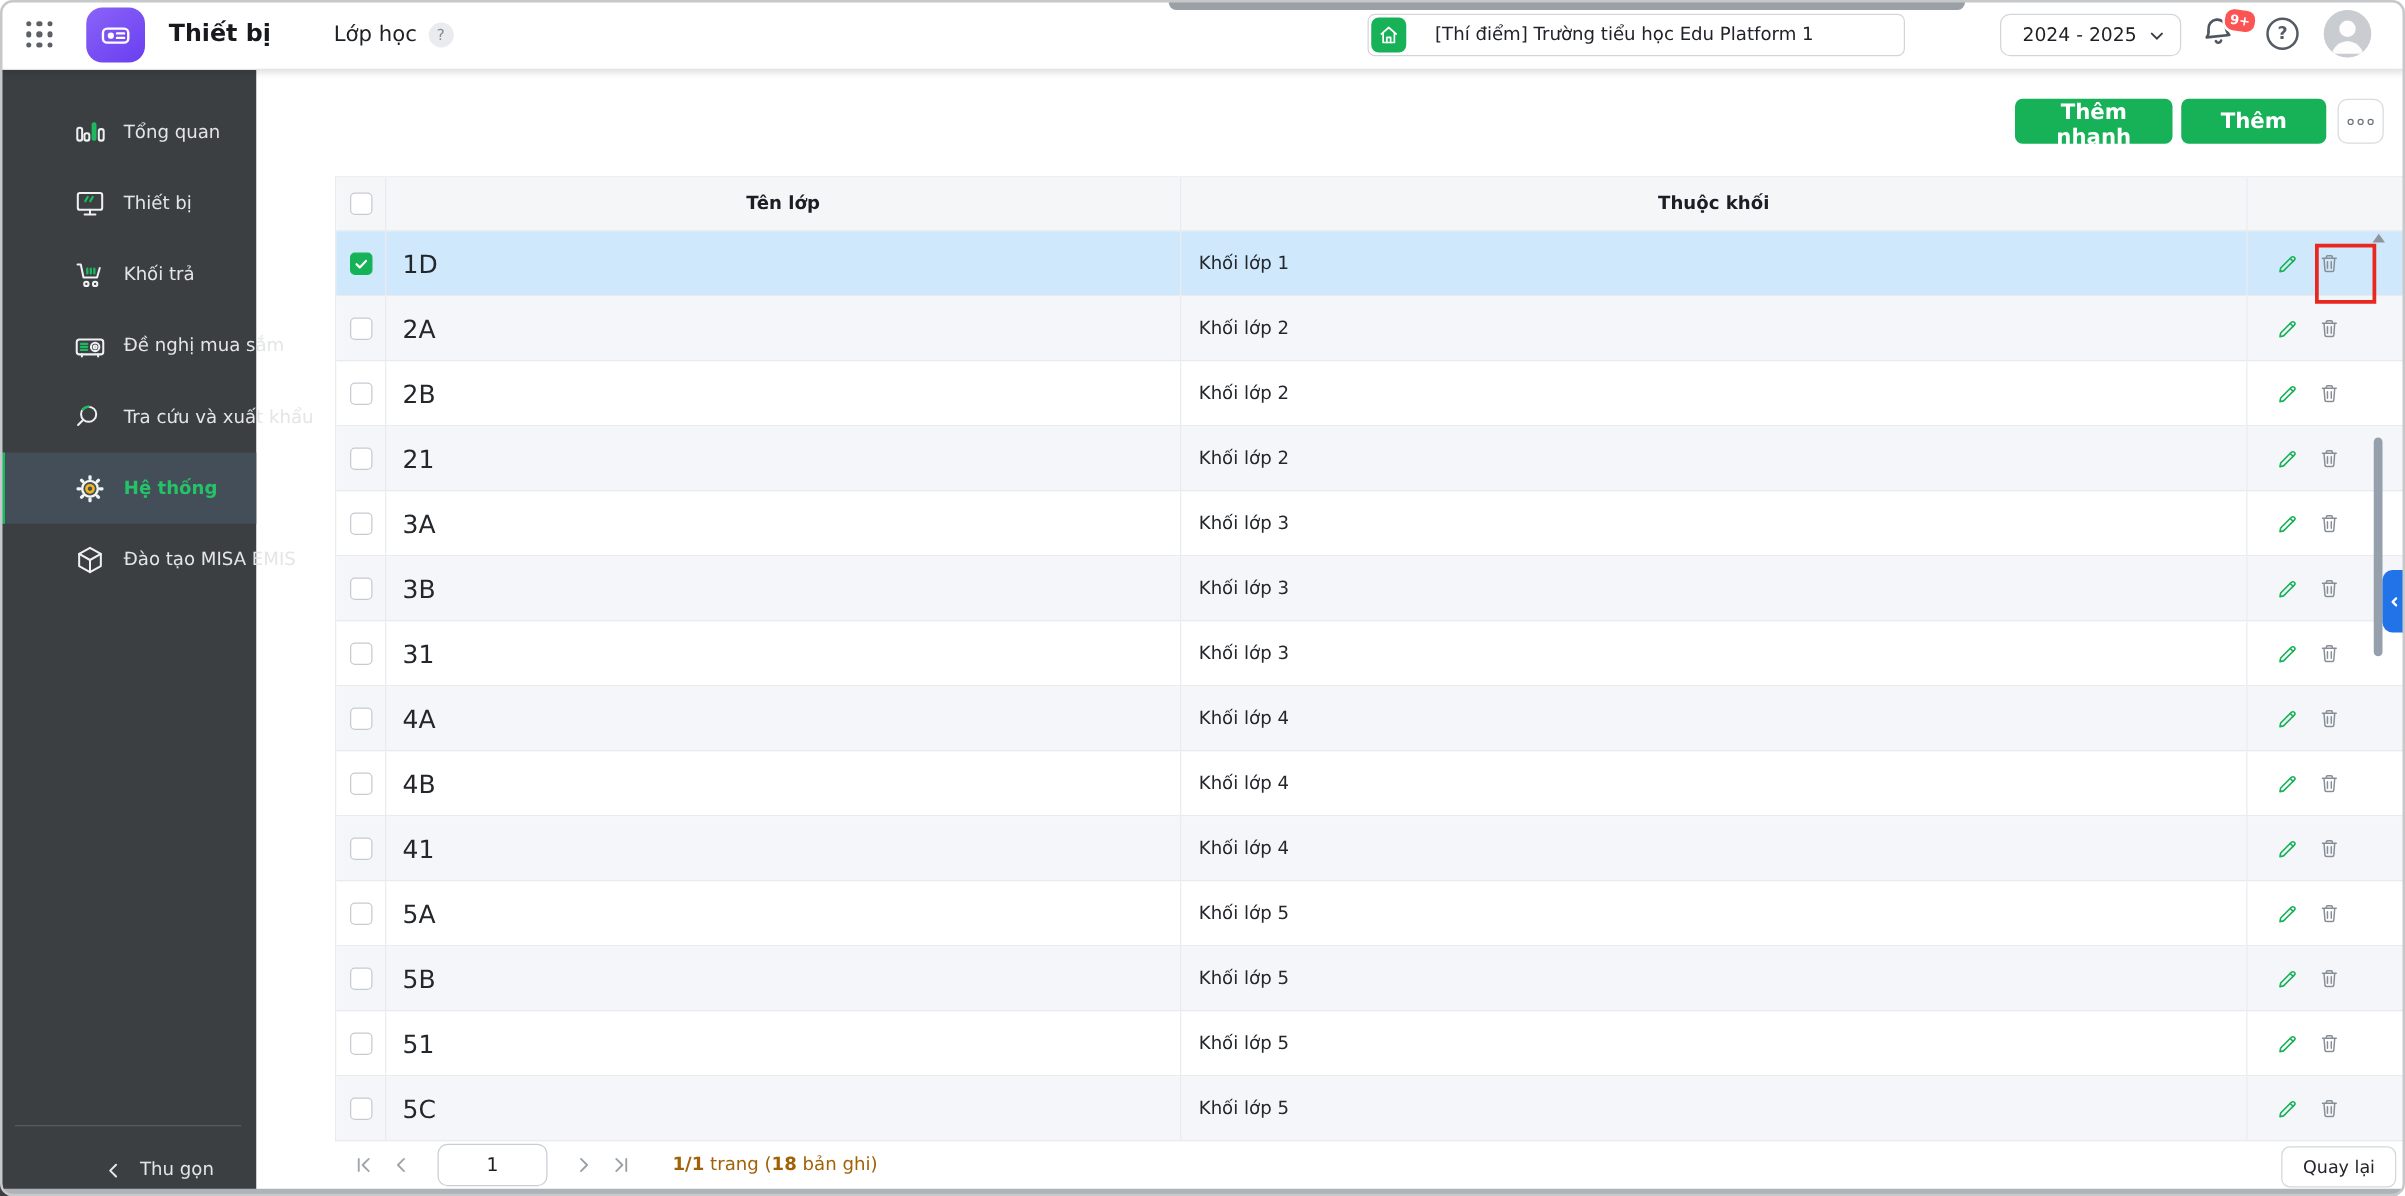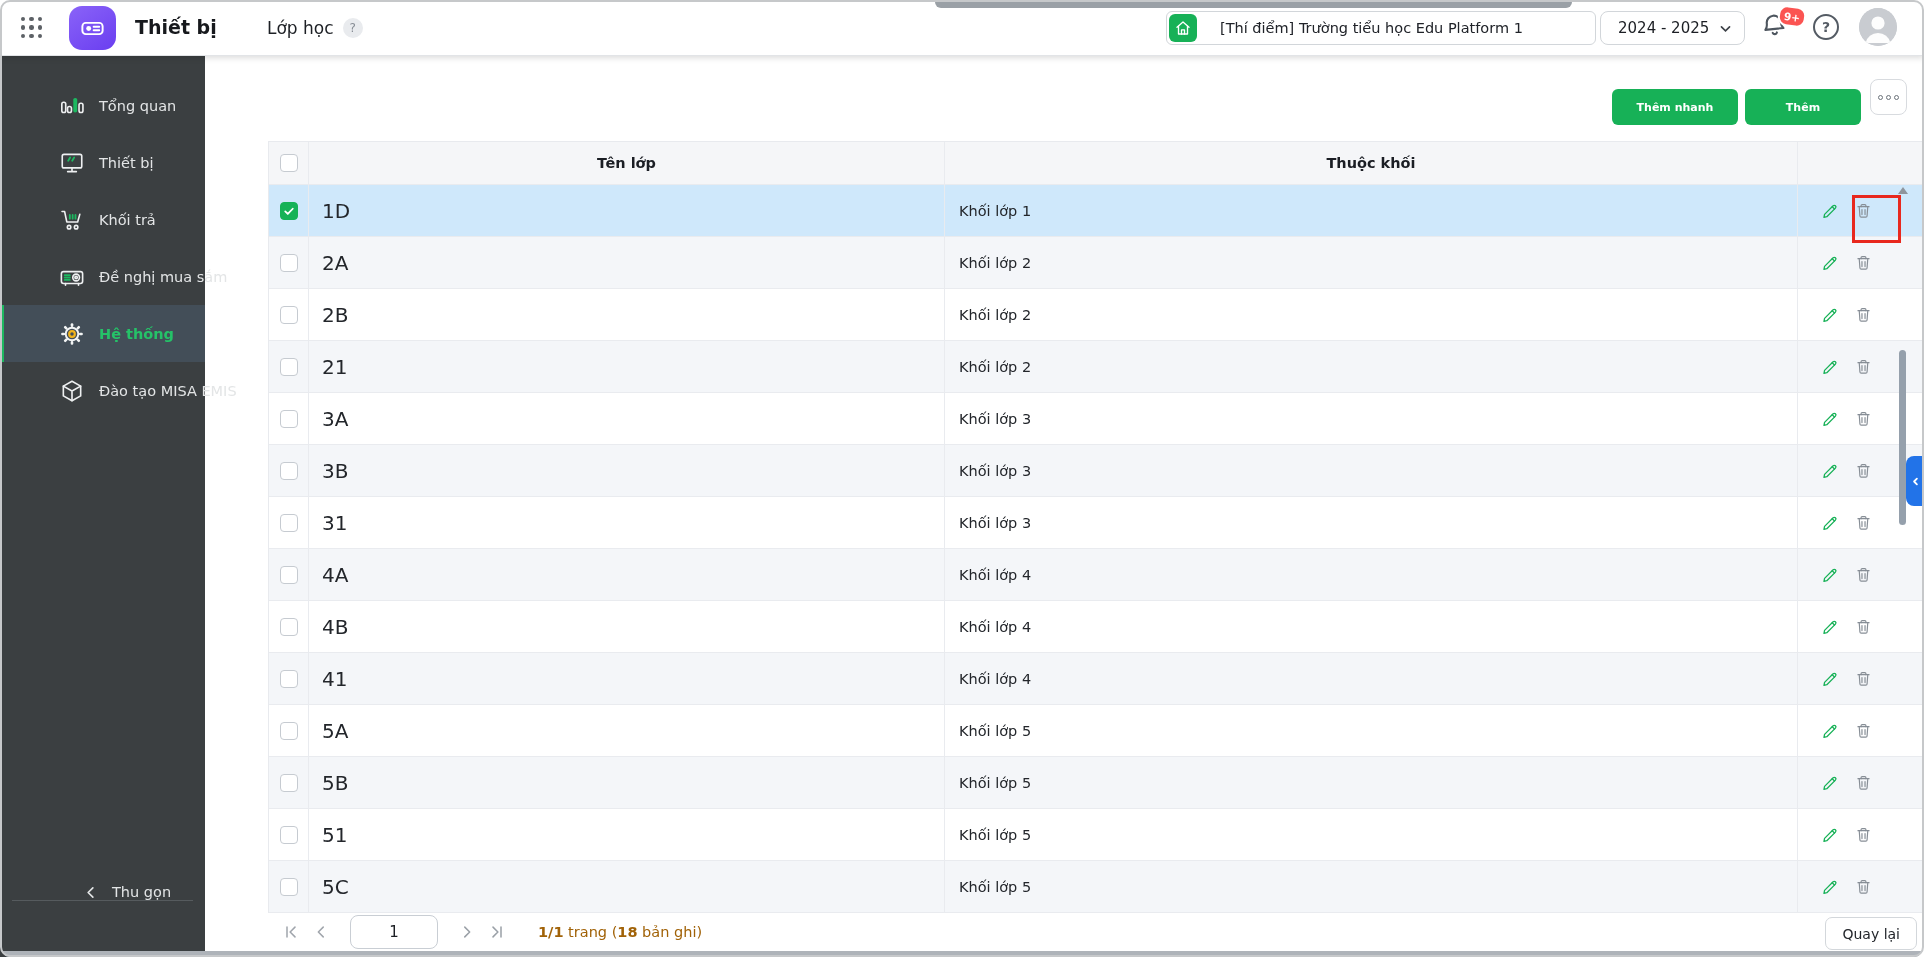--- a/index.html
+++ b/index.html
@@ -19,21 +19,21 @@
   .grid-icon{position:absolute;left:21px;top:17px;width:22px;height:22px;display:grid;
     grid-template-columns:repeat(3,1fr);grid-template-rows:repeat(3,1fr);gap:3px;cursor:pointer;}
   .grid-icon i{width:4.4px;height:4.4px;border-radius:50%;background:#5d6166;}
   .logo{position:absolute;left:69px;top:6px;width:47px;height:44px;border-radius:13px;
     background:linear-gradient(145deg,#8a63f8,#6a3ef0);display:flex;align-items:center;justify-content:center;}
   .app-title{position:absolute;left:135px;top:0;height:55px;line-height:55px;font-size:19px;font-weight:bold;color:#17191d;}
   .module-tab{position:absolute;left:267px;top:0;height:55px;display:flex;align-items:center;gap:9px;cursor:pointer;}
   .module-tab .tab-label{font-size:17px;color:#1d2025;}
   .tab-help{width:20px;height:20px;border-radius:50%;background:#e9ebee;color:#878d95;
     font-size:12px;display:flex;align-items:center;justify-content:center;}
-  .school-select{position:absolute;left:1166px;top:11px;width:430px;height:34px;border:1px solid #d2d6da;
+  .school-select{position:absolute;left:1094px;top:11px;width:430px;height:34px;border:1px solid #d2d6da;
     border-radius:6px;background:#fff;display:flex;align-items:center;box-sizing:border-box;cursor:pointer;}
   .school-icon{width:28px;height:28px;margin:0 0 0 2px;border-radius:6px;background:#17b157;
     display:flex;align-items:center;justify-content:center;flex:0 0 auto;}
   .school-name{margin-left:23px;font-size:14.5px;color:#202329;white-space:nowrap;}
   .year-select{position:absolute;left:1600px;top:11px;width:145px;height:34px;border:1px solid #d2d6da;border-radius:8px;
     background:#fff;display:flex;align-items:center;justify-content:space-between;box-sizing:border-box;
     padding:0 12px 0 17px;cursor:pointer;}
   .year-value{font-size:15px;color:#1c1f24;}
   .bell-wrap{position:absolute;left:1760px;top:11px;width:34px;height:34px;cursor:pointer;}
   .bell-badge{position:absolute;left:18px;top:-5px;min-width:14px;height:17px;padding:0 4px;border-radius:9px;
@@ -46,27 +46,27 @@
   
   .sidebar{position:absolute;left:0;top:55px;width:205px;height:902px;background:#3b3f41;z-index:30;}
   .side-menu{position:absolute;left:0;top:22px;width:100%;}
   .side-item{height:57px;display:flex;align-items:center;padding-left:57px;cursor:pointer;position:relative;box-sizing:border-box;}
   .side-item .side-icon{width:30px;height:28px;display:flex;align-items:center;justify-content:center;flex:0 0 auto;}
   .side-item .side-label{margin-left:12px;font-size:14.5px;color:#e3e5e6;white-space:nowrap;}
   .side-item.active{background:#434e58;}
   .side-item.active::before{content:"";position:absolute;left:0;top:0;bottom:0;width:4px;background:#1db860;}
   .side-item.active .side-label{color:#25c268;font-weight:bold;}
   .side-collapse-divider{position:absolute;left:12px;right:12px;top:845px;height:1px;background:#565b5e;}
-  .side-collapse{position:absolute;left:0;top:817px;width:100%;height:40px;display:flex;align-items:center;cursor:pointer;}
+  .side-collapse{position:absolute;left:0;top:861px;width:100%;height:40px;display:flex;align-items:center;cursor:pointer;}
   .side-collapse .chev{margin-left:83px;display:flex;}
   .side-collapse .clabel{margin-left:14px;font-size:14.5px;color:#e3e5e6;}
 
   
-  .btn-green{position:absolute;top:89px;height:36px;border:none;border-radius:6px;background:#17b157;color:#fff;
-    font-family:inherit;font-size:11px;font-weight:bold;cursor:pointer;}
+  .btn-green{position:absolute;top:79px;height:36px;border:none;border-radius:6px;background:#17b157;color:#fff;
+    font-family:inherit;font-size:17px;font-weight:bold;cursor:pointer;}
   .btn-quick{left:1612px;width:126px;}
   .btn-add{left:1745px;width:116px;}
   .btn-more{position:absolute;left:1870px;top:79px;width:37px;height:36px;background:#fff;border:1px solid #d8dbdf;
     border-radius:8px;box-sizing:border-box;display:flex;align-items:center;justify-content:center;gap:3px;cursor:pointer;}
   .btn-more i{width:5px;height:5px;border:1.4px solid #6d737b;border-radius:50%;box-sizing:border-box;}
 
   
   .table{position:absolute;left:268px;top:141px;width:1864px;border-left:1px solid #e8eaee;border-right:1px solid #e8eaee;border-top:1px solid #e8eaee;box-sizing:border-box;background:#fff;}
   .tr{display:flex;height:52px;border-bottom:1px solid #e9ebef;box-sizing:border-box;position:relative;}
   .tr.head{height:43px;background:#f5f6f8;}
@@ -203,20 +203,30 @@
           <svg width="28" height="26" viewBox="0 0 24 24">
    <rect x="2.2" y="7" width="19.6" height="11" rx="2" fill="none" stroke="#eef0f1" stroke-width="1.5" stroke-linecap="round" stroke-linejoin="round"></rect>
    <circle cx="15.8" cy="12.5" r="3.1" fill="none" stroke="#eef0f1" stroke-width="1.5" stroke-linecap="round" stroke-linejoin="round"></circle>
             <circle cx="15.8" cy="12.5" r="1.1" fill="none" stroke="#eef0f1" stroke-width="1.5" stroke-linecap="round" stroke-linejoin="round"></circle>
    <path d="M5.3 10.3h4.6M5.3 12.5h4.6M5.3 14.7h4.6" stroke="#1db860" stroke-width="1.7" stroke-linecap="round"></path>
    <path d="M6 18v1.6M18 18v1.6" fill="none" stroke="#eef0f1" stroke-width="1.5" stroke-linecap="round" stroke-linejoin="round"></path>
           </svg>
         </span>
         <span class="side-label">Đề nghị mua sắm</span>
       </div>
+      <div class="side-item">
+        <span class="side-icon">
+          <svg width="26" height="26" viewBox="0 0 24 24">
+   <circle cx="11" cy="9.6" r="5.6" fill="none" stroke="#eef0f1" stroke-width="1.5" stroke-linecap="round" stroke-linejoin="round"></circle>
+   <path d="M6.7 6.2a5.6 5.6 0 0 1 4.3-2.2" stroke="#1db860" stroke-width="1.7" stroke-linecap="round"></path>
+   <path d="M6.9 13.8 3.2 17.5" fill="none" stroke="#eef0f1" stroke-width="1.5" stroke-linecap="round" stroke-linejoin="round"></path>
+          </svg>
+        </span>
+        <span class="side-label">Tra cứu và xuất khẩu</span>
+      </div>
       <div class="side-item active">
         <span class="side-icon">
           <svg width="26" height="26" viewBox="0 0 24 24">
    <g fill="#f2f4f4">
      <rect x="10.8" y="2" width="2.4" height="3.6" rx="1" transform="rotate(0 12 12)"></rect>
      <rect x="10.8" y="2" width="2.4" height="3.6" rx="1" transform="rotate(45 12 12)"></rect>
      <rect x="10.8" y="2" width="2.4" height="3.6" rx="1" transform="rotate(90 12 12)"></rect>
      <rect x="10.8" y="2" width="2.4" height="3.6" rx="1" transform="rotate(135 12 12)"></rect>
      <rect x="10.8" y="2" width="2.4" height="3.6" rx="1" transform="rotate(180 12 12)"></rect>
      <rect x="10.8" y="2" width="2.4" height="3.6" rx="1" transform="rotate(225 12 12)"></rect>

